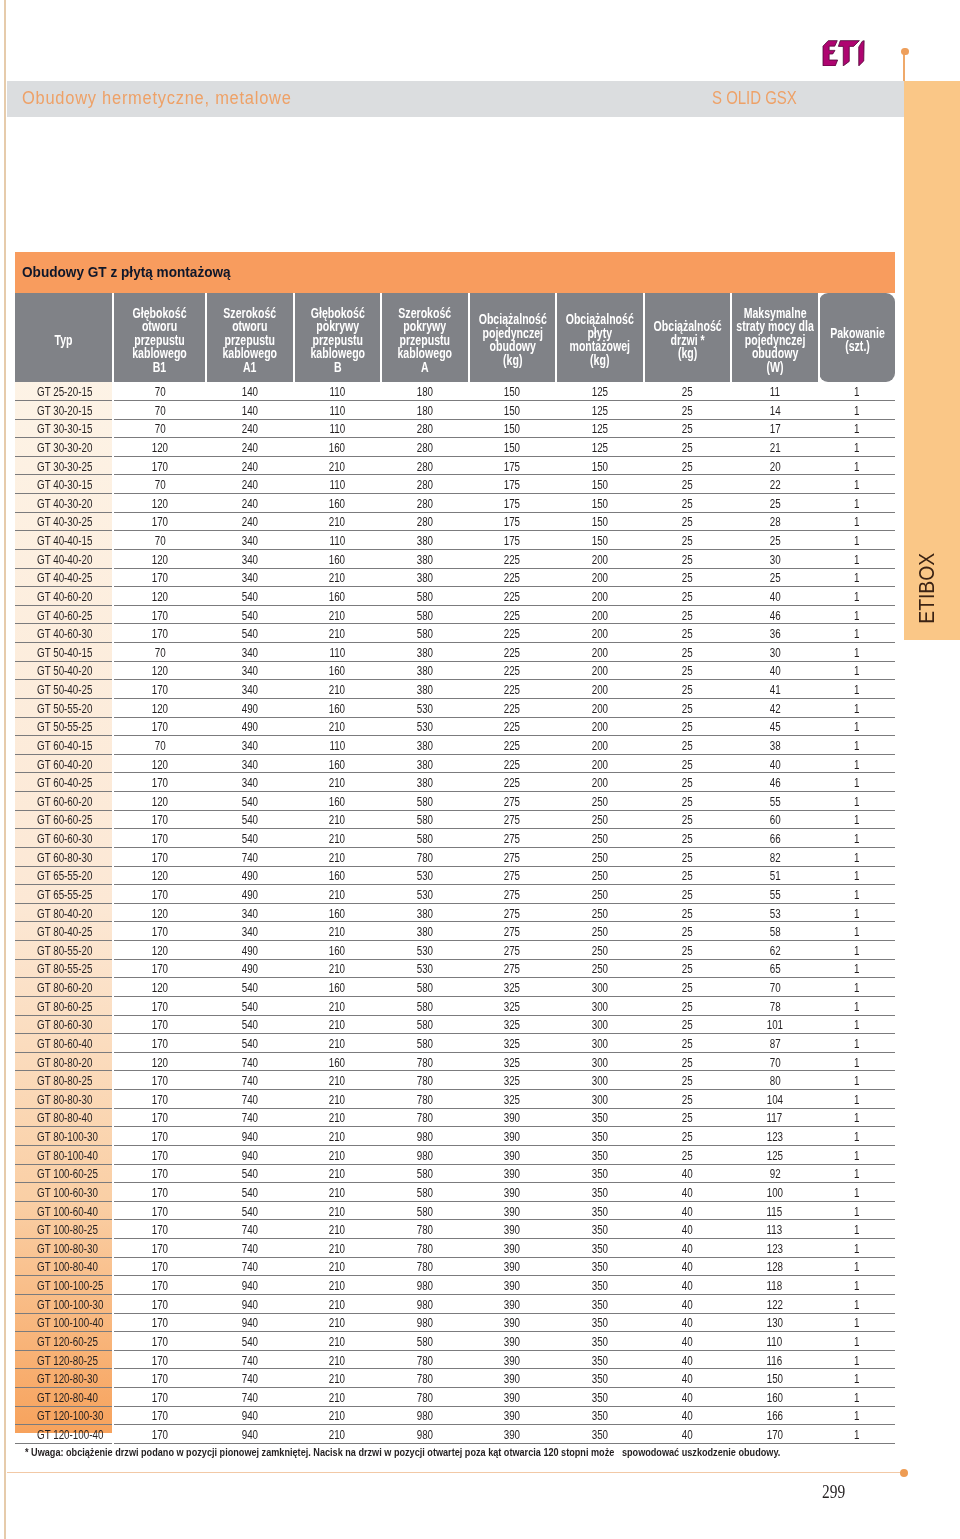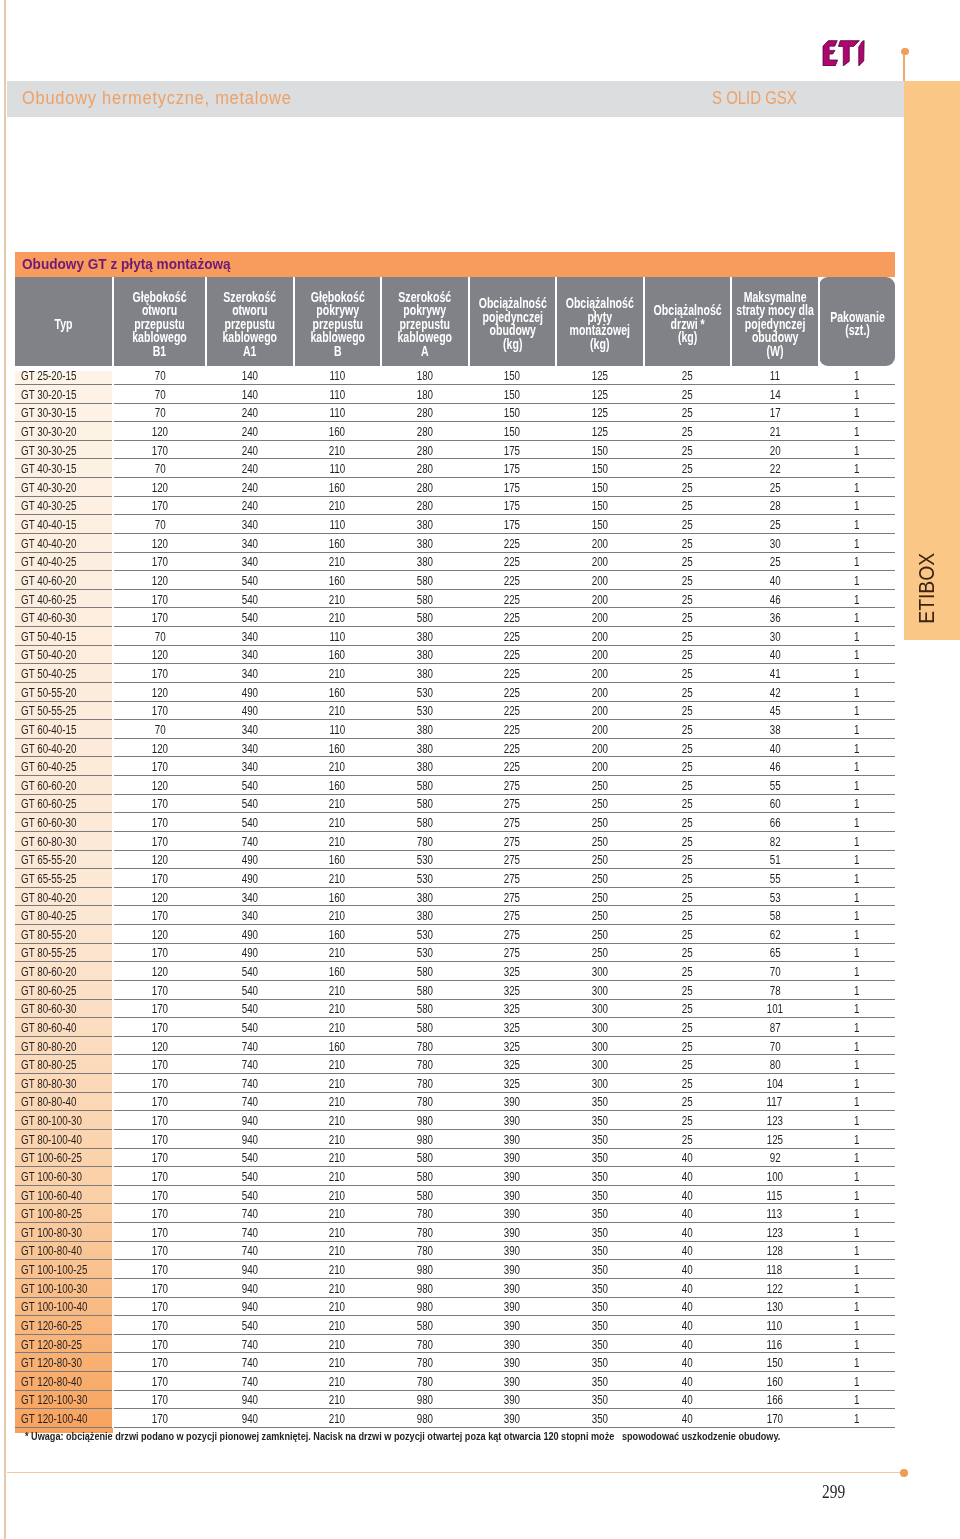--- a/index.html
+++ b/index.html
@@ -12,33 +12,33 @@
   .hdr-right { position:absolute; left:711.5px; top:88.2px; font-size:17.5px; color:#EEA167; transform:scaleX(0.855); transform-origin:left center; }
   .logo { position:absolute; left:822px; top:39.5px; overflow:visible; }
   .side-tab { position:absolute; left:904px; top:81px; width:56px; height:559px; background:#FAC787; }
   .side-tab span { position:absolute; writing-mode:vertical-rl; transform:rotate(180deg) scaleY(0.86); transform-origin:center; left:10px; bottom:10px; font-size:22.5px; color:#3B2314; letter-spacing:0px; }
   .pin-line { position:absolute; left:903.3px; top:51px; width:1.6px; height:30px; background:#EFA96A; }
   .pin-dot { position:absolute; left:901.2px; top:47.9px; width:7.4px; height:7.4px; border-radius:50%; background:#EE9F5B; }
   .bot-line { position:absolute; left:7px; top:1471.7px; width:897px; height:1.6px; background:#F2C9A6; }
   .bot-dot { position:absolute; left:900.2px; top:1468.5px; width:8.1px; height:8.1px; border-radius:50%; background:#EE9C53; }
   .pagenum { position:absolute; left:821.5px; top:1481px; font-family:"Liberation Serif", serif; font-size:19.5px; color:#231F20; display:inline-block; transform:scaleX(0.79); transform-origin:left center; }
   .tbl { position:absolute; left:15px; top:251.8px; width:880px; }
-  .tbl-title { height:25px; background:#F89C5E; color:#701a75; font-weight:bold; font-size:15.5px; padding-left:7px; display:flex; align-items:center; }
+  .tbl-title { height:41px; background:#F89C5E; color:#0f172a; font-weight:bold; font-size:15.5px; padding-left:7px; display:flex; align-items:center; }
   .tbl-title > span { display:inline-block; transform:scaleX(0.878); transform-origin:left center; }
   .typcol { position:absolute; left:0; top:119.6px; width:97.6px; height:1061.8px; background:linear-gradient(to bottom,#FDF3E6 0%, #FCE8D5 50%, #FACFA5 78%, #F7A45F 99.2%, #F7A25C 100%); }
   table { border-collapse:collapse; width:880px; table-layout:fixed; position:relative; }
   thead th { background:#808287; color:#fff; font-size:14px; font-weight:bold; vertical-align:middle; height:89px; border-right:2px solid #fff; padding:0; }
   thead th:last-child { border-right:none;border-radius:9px; }
   .thin { display:flex; flex-direction:column; align-items:center; justify-content:center; line-height:13.5px; transform:scaleX(0.755) translateY(3px); }
   .hl { display:block; white-space:nowrap; }
   tbody td { font-size:13.05px; color:#231F20; text-align:center; height:18.63px; line-height:16px; border-bottom:1px solid #7B7B7D; padding:0; background:transparent; overflow:hidden; }
   tbody td > span { display:inline-block; white-space:nowrap; transform:scaleX(0.752) translateY(1.2px); }
   tbody td.typ > span { transform-origin:left center; }
   tbody tr { height:18.63px; }
-  tbody td.typ { text-align:left; padding-left:6px; border-right:2px solid #fff; }
+  tbody td.typ { text-align:left; padding-left:22px; border-right:2px solid #fff; }
   .footnote { font-size:11px; color:#231F20; padding-top:2.2px; padding-left:2px; font-weight:bold; white-space:pre;margin-left:8px; }
   .footnote > span { display:inline-block; transform:scaleX(0.829); transform-origin:left center; }
 </style>
 </head>
 <body>
 
 <div class="page">
   <div class="left-rule"></div>
   <div class="hdr-bar"></div>
   <div class="hdr-left">Obudowy hermetyczne, metalowe</div>

